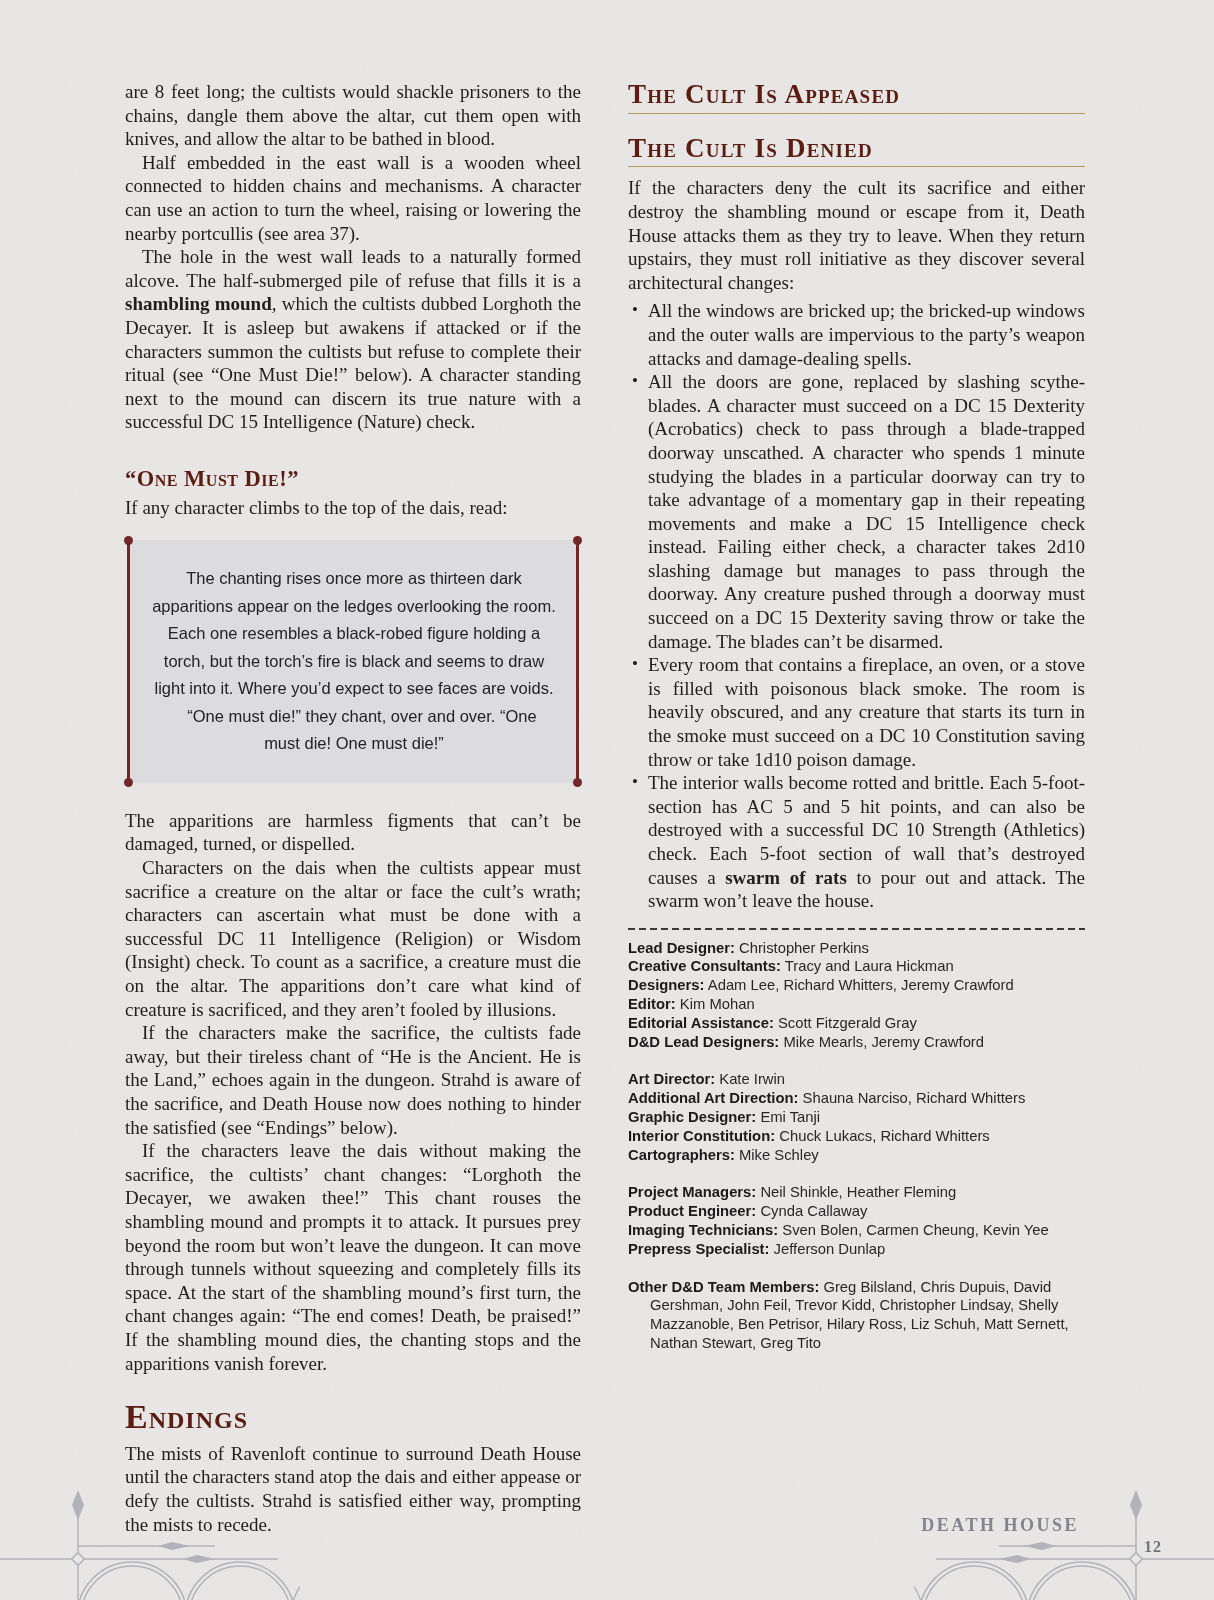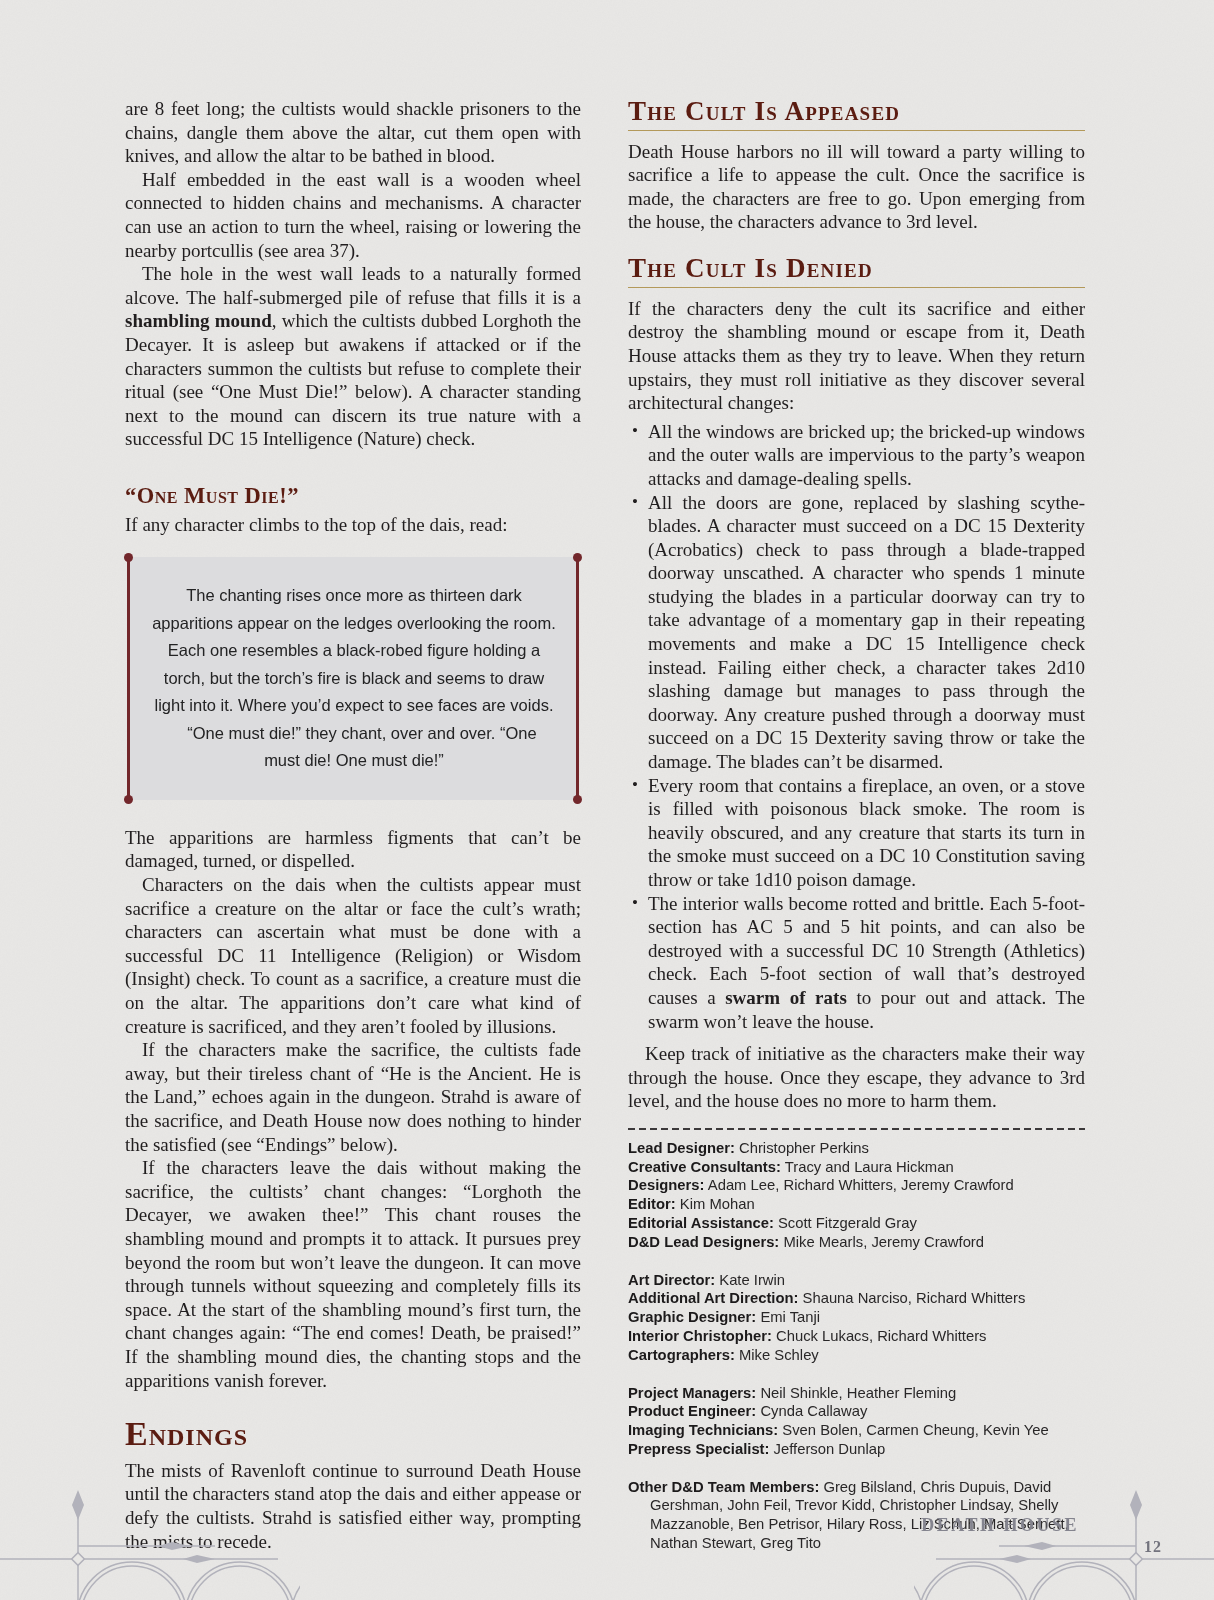--- a/index.html
+++ b/index.html
@@ -8,21 +8,21 @@
     width: 1214px;
     height: 1600px;
     background: #e8e7e5;
     overflow: hidden;
     font-family: "Liberation Serif", "DejaVu Serif", serif;
   }
   .texture {
     position: absolute; inset: 0; width: 100%; height: 100%;
     pointer-events: none; opacity: .55;
   }
-  .col { position: absolute; top: 97px; }
+  .col { position: absolute; top: 80px; }
   .col-left  { left: 125px; width: 456px; }
   .col-right { left: 628px; width: 457px; }
 
   .para, .bullets li {
     font-size: 19px;
     line-height: 23.6px;
     color: #211e1f;
     text-align: justify;
     margin: 0;
   }
@@ -172,54 +172,50 @@
       </div>
 
     <h1 class="h1">Endings</h1>
     <div class="para-list">
         <p class="para">The mists of Ravenloft continue to surround Death House until the characters stand atop the dais and either appease or defy the cultists. Strahd is satisfied either way, prompting the mists to recede.</p>
       </div>
   </div>
 
   <div class="col col-right">
     <h2 class="h2">The Cult Is Appeased</h2>
-    <div class="para-list">
-        <p class="para">Death House harbors no ill will toward a party willing to sacrifice a life to appease the cult. Once the sacrifice is made, the characters are free to go. Upon emerging from the house, the characters advance to 3rd level.</p>
-      </div>
 
     <h2 class="h2 h2-later">The Cult Is Denied</h2>
     <div class="para-list">
         <p class="para">If the characters deny the cult its sacrifice and either destroy the shambling mound or escape from it, Death House attacks them as they try to leave. When they return upstairs, they must roll initiative as they discover several architectural changes:</p>
       </div>
 
     <ul class="bullets">
         <li>All the windows are bricked up; the bricked-up windows and the outer walls are impervious to the party’s weapon attacks and damage-dealing spells.</li>
         <li>All the doors are gone, replaced by slashing scythe-blades. A character must succeed on a DC 15 Dexterity (Acrobatics) check to pass through a blade-trapped doorway unscathed. A character who spends 1 minute studying the blades in a particular doorway can try to take advantage of a momentary gap in their repeating movements and make a DC 15 Intelligence check instead. Failing either check, a character takes 2d10 slashing damage but manages to pass through the doorway. Any creature pushed through a doorway must succeed on a DC 15 Dexterity saving throw or take the damage. The blades can’t be disarmed.</li>
         <li>Every room that contains a fireplace, an oven, or a stove is filled with poisonous black smoke. The room is heavily obscured, and any creature that starts its turn in the smoke must succeed on a DC 10 Constitution saving throw or take 1d10 poison damage.</li>
         <li>The interior walls become rotted and brittle. Each 5-foot-section has AC 5 and 5 hit points, and can also be destroyed with a successful DC 10 Strength (Athletics) check. Each 5-foot section of wall that’s destroyed causes a <strong>swarm of rats</strong> to pour out and attack. The swarm won’t leave the house.</li>
       </ul>
 
-    <p class="para indent closing">Keep track of initiative as the characters make their way through the house. Once they escape, they advance to 3rd level, and the house does no more to harm them.</p>
 
     <div class="dash-rule"></div>
 
     <div class="credits">
       <div class="credit-group">
           <div class="credit-line"><strong>Lead Designer:</strong> Christopher Perkins</div>
           <div class="credit-line"><strong>Creative Consultants:</strong> Tracy and Laura Hickman</div>
           <div class="credit-line"><strong>Designers:</strong> Adam Lee, Richard Whitters, Jeremy Crawford</div>
           <div class="credit-line"><strong>Editor:</strong> Kim Mohan</div>
           <div class="credit-line"><strong>Editorial Assistance:</strong> Scott Fitzgerald Gray</div>
           <div class="credit-line"><strong>D&amp;D Lead Designers:</strong> Mike Mearls, Jeremy Crawford</div>
         </div>
       <div class="credit-group">
           <div class="credit-line"><strong>Art Director:</strong> Kate Irwin</div>
           <div class="credit-line"><strong>Additional Art Direction:</strong> Shauna Narciso, Richard Whitters</div>
           <div class="credit-line"><strong>Graphic Designer:</strong> Emi Tanji</div>
-          <div class="credit-line"><strong>Interior Christopher:</strong> Chuck Lukacs, Richard Whitters</div>
+          <div class="credit-line"><strong>Interior Constitution:</strong> Chuck Lukacs, Richard Whitters</div>
           <div class="credit-line"><strong>Cartographers:</strong> Mike Schley</div>
         </div>
       <div class="credit-group">
           <div class="credit-line"><strong>Project Managers:</strong> Neil Shinkle, Heather Fleming</div>
           <div class="credit-line"><strong>Product Engineer:</strong> Cynda Callaway</div>
           <div class="credit-line"><strong>Imaging Technicians:</strong> Sven Bolen, Carmen Cheung, Kevin Yee</div>
           <div class="credit-line"><strong>Prepress Specialist:</strong> Jefferson Dunlap</div>
         </div>
       <div class="credit-group">
           <div class="credit-line"><strong>Other D&amp;D Team Members:</strong> Greg Bilsland, Chris Dupuis, David Gershman, John Feil, Trevor Kidd, Christopher Lindsay, Shelly Mazzanoble, Ben Petrisor, Hilary Ross, Liz Schuh, Matt Sernett, Nathan Stewart, Greg Tito</div>

